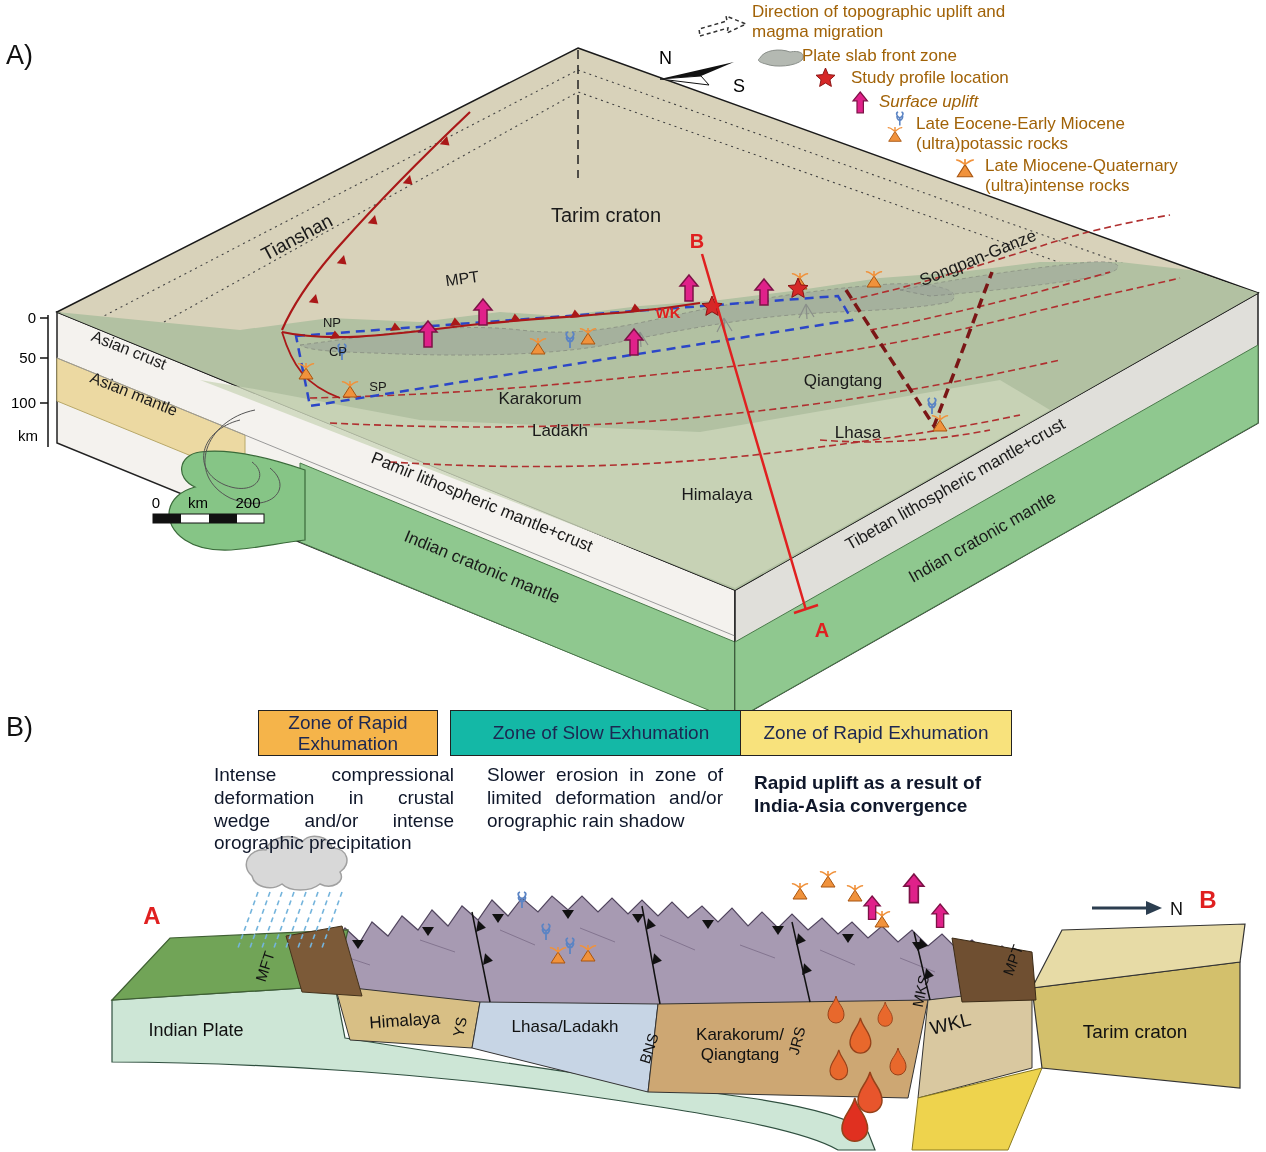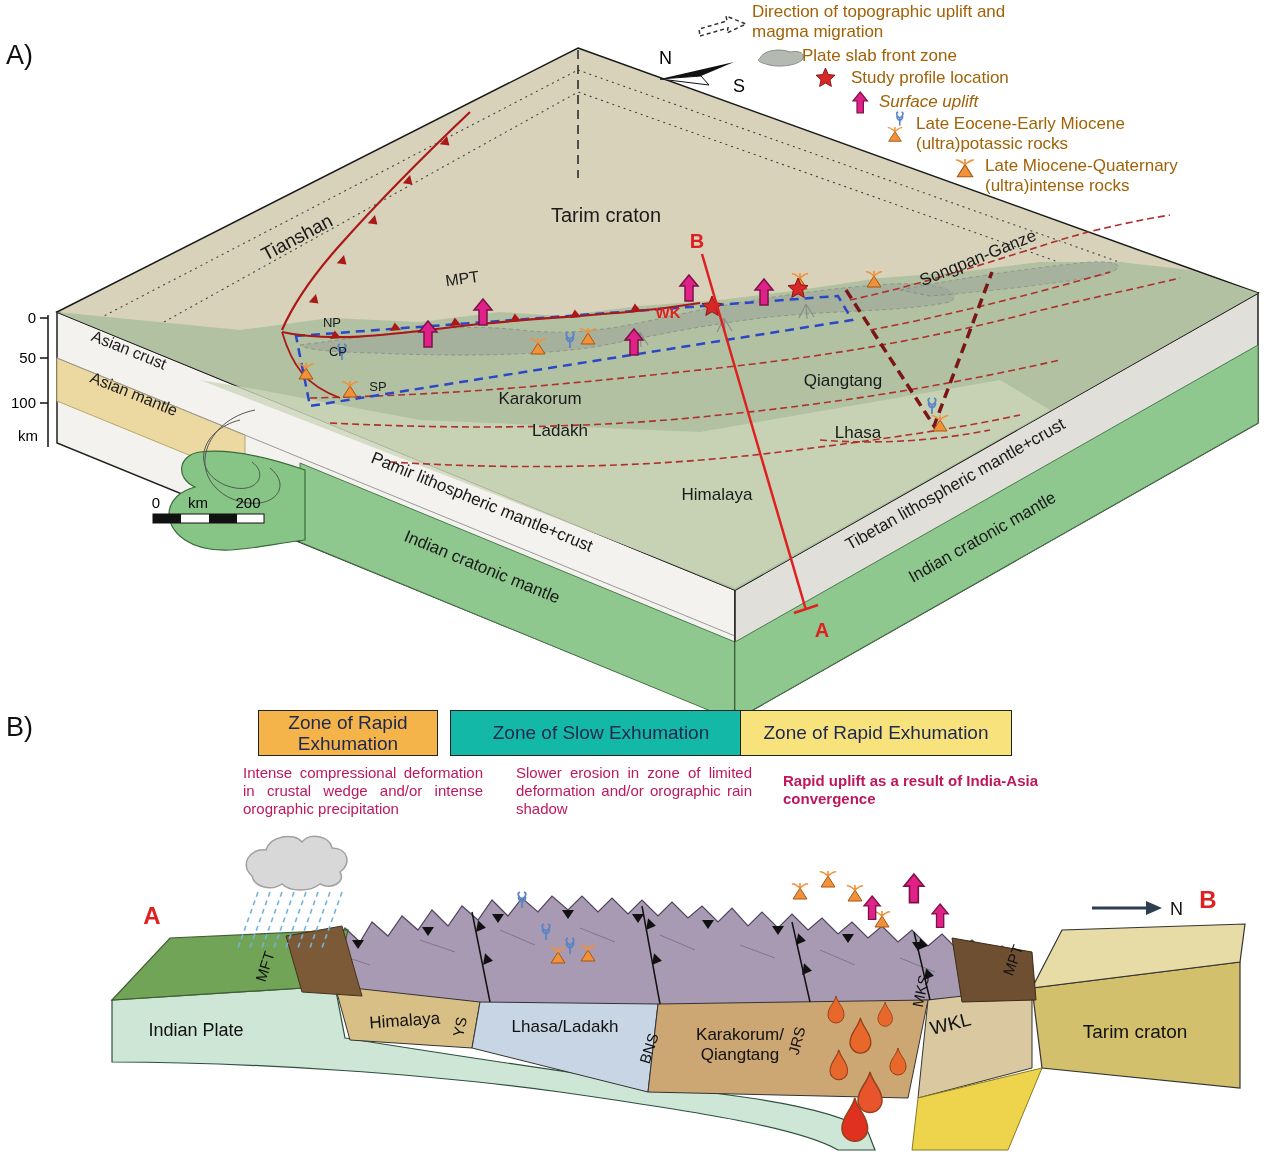--- a/index.html
+++ b/index.html
@@ -5,21 +5,21 @@
   html,body{margin:0;padding:0;background:#fff;}
   #canvas{position:relative;width:1266px;height:1152px;background:#fff;overflow:hidden;
           font-family:"Liberation Sans","DejaVu Sans",sans-serif;color:#1a1a1a;}
   #canvas svg{position:absolute;left:0;top:0;font-family:inherit;}
   .t{position:absolute;line-height:1.18;}
   .panel-label{font-size:27px;color:#111;}
   .legend-text{font-size:17px;color:#a16207;}
   .zone-box{position:absolute;top:710px;height:46px;border:1.5px solid #222;box-sizing:border-box;
             display:flex;align-items:center;justify-content:center;text-align:center;
             font-size:19px;line-height:1.12;color:#1c2752;}
-  .zone-desc{font-size:15px;color:#be185d;line-height:1.2;margin-left:29px;}
+  .zone-desc{font-size:19px;color:#0f172a;line-height:1.2;}
   .just{text-align:justify;}
 </style>
 </head>
 <body>
 
 <div id="canvas">
 
 <svg width="1266" height="1152" viewBox="0 0 1266 1152">
   <defs>
     <g id="sym-uplift">

